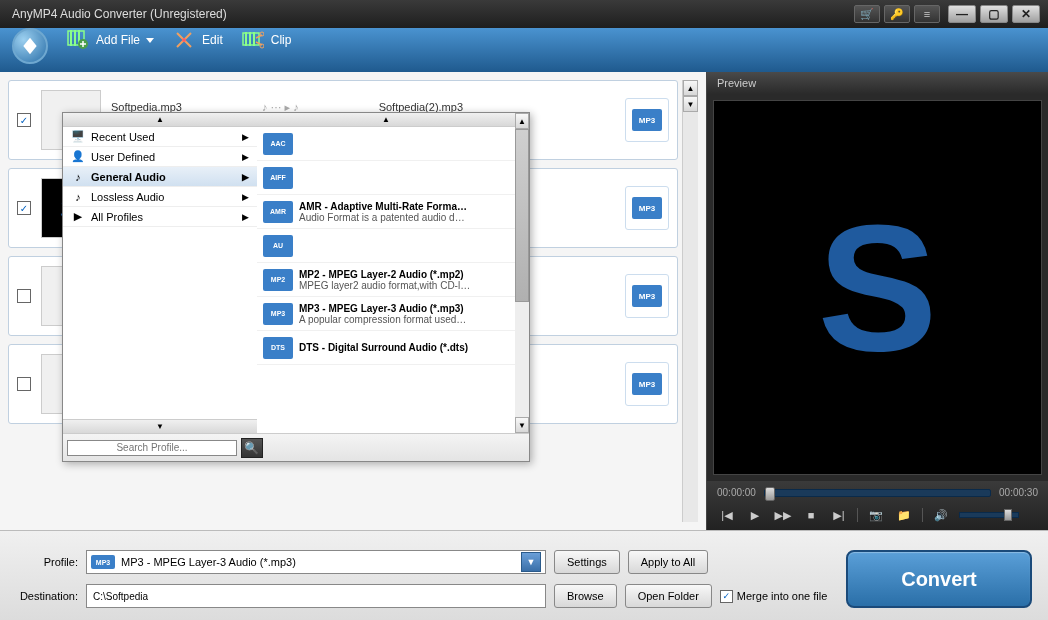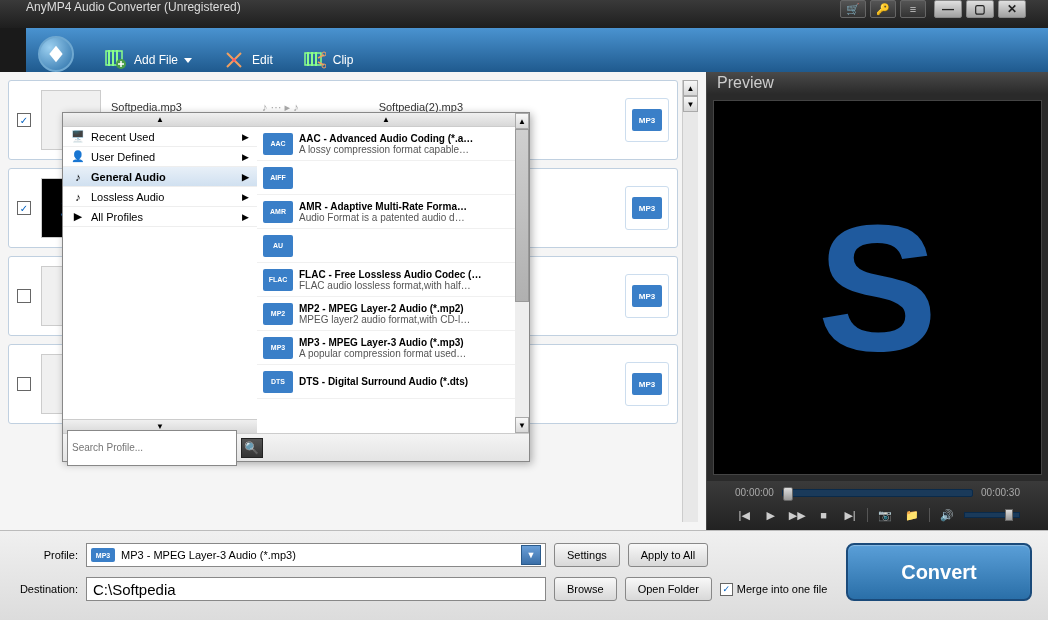--- a/index.html
+++ b/index.html
@@ -1,26 +1,26 @@
 <!DOCTYPE html>
 <html><head>
 <meta charset="utf-8">
 <style>
 * { margin: 0; padding: 0; box-sizing: border-box; font-family: Tahoma, Arial, sans-serif; }
 body { width: 1048px; height: 620px; background: #1a1a1a; overflow: hidden; }
 
 
-.titlebar { height: 28px; background: linear-gradient(#3a3a3a, #1e1e1e); display: flex; padding: 0 22px; color: #ddd; font-size: 12px; }
+.titlebar { height: 28px; background: linear-gradient(#3a3a3a, #1e1e1e); display: flex; align-items: center; padding: 0 8px; color: #ddd; font-size: 12px; }
 .titlebar .title { flex: 1; padding-left: 4px; }
 .titlebar .tb-group { display: flex; gap: 4px; margin-left: 8px; }
 .tb-btn { width: 26px; height: 18px; background: linear-gradient(#555,#333); border: 1px solid #666; border-radius: 2px; display: flex; align-items: center; justify-content: center; cursor: pointer; color: #ccc; font-size: 11px; }
 .win-btn { width: 28px; height: 18px; background: linear-gradient(#e0e0e0,#a0a0a0); border: 1px solid #888; border-radius: 2px; display: flex; align-items: center; justify-content: center; cursor: pointer; color: #222; font-weight: bold; font-size: 12px; }
 
 
-.toolbar { height: 44px; background: linear-gradient(#4a93d0, #1f5a8e); display: flex; align-items: flex-end; padding: 0 12px; gap: 30px; margin-left: 26px; }
+.toolbar { height: 44px; background: linear-gradient(#4a93d0, #1f5a8e); display: flex; align-items: flex-start; padding: 0 12px; gap: 18px; }
 .logo { width: 36px; height: 36px; border-radius: 18px; background: radial-gradient(circle at 30% 30%, #9cd0f0, #2a6fa8); border: 2px solid #6fa8d0; display: flex; align-items: center; justify-content: center; }
 .logo svg { width: 20px; height: 20px; }
 .tool-btn { display: flex; align-items: center; gap: 6px; color: #fff; font-size: 12px; cursor: pointer; }
 .tool-icon { width: 24px; height: 24px; display: flex; align-items: center; justify-content: center; }
 .caret-down { width: 0; height: 0; border-left: 4px solid transparent; border-right: 4px solid transparent; border-top: 5px solid #fff; }
 
 
 .main { height: 458px; background: #f5f5f5; display: flex; }
 .left-panel { flex: 1; padding: 8px; position: relative; overflow: hidden; }
 .right-panel { width: 342px; background: #2a2a2a; border-left: 1px solid #444; display: flex; flex-direction: column; }
@@ -54,45 +54,45 @@
 .fmt-list { flex: 1; overflow: hidden; }
 .fmt-item { height: 34px; display: flex; align-items: center; padding: 0 6px; gap: 6px; cursor: pointer; border-bottom: 1px solid #f0f0f0; }
 .fmt-icn { width: 30px; height: 22px; background: #3a7fc8; border-radius: 2px; color: #fff; font-size: 7px; font-weight: bold; display: flex; align-items: center; justify-content: center; flex-shrink: 0; }
 .fmt-txt { display: flex; flex-direction: column; font-size: 10px; overflow: hidden; }
 .fmt-title { font-weight: bold; white-space: nowrap; overflow: hidden; text-overflow: ellipsis; }
 .fmt-desc { color: #555; white-space: nowrap; overflow: hidden; text-overflow: ellipsis; }
 .fmt-scroll { width: 14px; background: #e8e8e8; display: flex; flex-direction: column; }
 .fmt-scroll .track { flex: 1; background: #eee; position: relative; }
 .fmt-scroll .thumb { position: absolute; top: 0; left: 0; right: 0; height: 60%; background: linear-gradient(#d0d0d0,#b0b0b0); border: 1px solid #999; }
 .popup-bottom { height: 28px; border-top: 1px solid #ccc; display: flex; align-items: center; padding: 0 4px; gap: 4px; background: linear-gradient(#f4f4f4,#e4e4e4); }
-.search-box { flex: 0 0 170px; height: 36px; background: #fff; border: 1px solid #888; padding: 0 4px; font-size: 10px; }
+.search-box { flex: 0 0 170px; height: 16px; background: #fff; border: 1px solid #888; padding: 0 4px; font-size: 10px; text-align: center; }
 .search-btn { width: 22px; height: 20px; background: linear-gradient(#555,#333); border: 1px solid #222; color: #fff; display: flex; align-items: center; justify-content: center; font-size: 12px; cursor: pointer; }
 
 
-.preview-header { height: 22px; background: linear-gradient(#4a4a4a,#2a2a2a); color: #ccc; font-size: 16px; padding: 0 10px; display: flex; align-items: center; }
+.preview-header { height: 22px; background: linear-gradient(#4a4a4a,#2a2a2a); color: #ccc; font-size: 11px; padding: 0 10px; display: flex; align-items: center; }
 .preview-video { flex: 1; background: #000; display: flex; align-items: center; justify-content: center; margin: 6px; border: 1px solid #444; }
 .s-logo { font-size: 180px; color: #1f5a9e; font-weight: bold; font-family: Arial; line-height: 0.8; }
-.playback { padding: 6px 28px; background: linear-gradient(#3a3a3a,#222); }
+.playback { padding: 6px 10px; background: linear-gradient(#3a3a3a,#222); }
 .time-row { display: flex; align-items: center; gap: 8px; color: #aaa; font-size: 10px; }
 .seek-track { flex: 1; height: 8px; background: #1a3a5a; border: 1px solid #0a2a4a; border-radius: 2px; position: relative; }
 .seek-track .knob { position: absolute; left: 0; top: -3px; width: 10px; height: 14px; background: linear-gradient(#ddd,#999); border: 1px solid #666; border-radius: 2px; }
 .ctrl-row { display: flex; align-items: center; gap: 8px; margin-top: 8px; }
 .ctrl-btn { width: 20px; height: 18px; color: #ccc; display: flex; align-items: center; justify-content: center; cursor: pointer; font-size: 11px; }
 .ctrl-sep { width: 1px; height: 14px; background: #555; }
 .vol-track { width: 60px; height: 6px; background: #1a3a5a; border: 1px solid #0a2a4a; position: relative; }
 .vol-track .knob { position: absolute; right: 6px; top: -4px; width: 8px; height: 12px; background: linear-gradient(#ddd,#999); border: 1px solid #666; }
 
 
-.bottom { height: 90px; background: linear-gradient(#f0f0f0,#dcdcdc); border-top: 1px solid #bbb; padding: 12px 16px; display: flex; gap: 16px; align-items: flex-start; }
+.bottom { height: 90px; background: linear-gradient(#f0f0f0,#dcdcdc); border-top: 1px solid #bbb; padding: 12px 16px; display: flex; gap: 16px; align-items: flex-end; }
 .bottom-left { flex: 1; display: flex; flex-direction: column; gap: 10px; }
 .row { display: flex; align-items: center; gap: 8px; font-size: 11px; }
 .row-label { width: 62px; text-align: right; }
 .profile-select { flex: 0 0 460px; height: 24px; background: #fff; border: 1px solid #888; display: flex; align-items: center; padding: 0 4px; gap: 6px; cursor: pointer; }
 .profile-select .dd-btn { width: 20px; height: 20px; background: linear-gradient(#6a9fd8,#3a6fa8); border: 1px solid #2a5a8a; margin-left: auto; display: flex; align-items: center; justify-content: center; color: #fff; font-size: 9px; }
-.dest-input { flex: 0 0 460px; height: 24px; background: #fff; border: 1px solid #888; padding: 0 6px; font-size: 15px; }
+.dest-input { flex: 0 0 460px; height: 24px; background: #fff; border: 1px solid #888; padding: 0 6px; font-size: 10px; }
 .sm-btn { height: 24px; padding: 0 12px; background: linear-gradient(#f8f8f8,#d8d8d8); border: 1px solid #888; border-radius: 3px; cursor: pointer; font-size: 11px; display: flex; align-items: center; }
 .merge-cb { display: flex; align-items: center; gap: 4px; font-size: 11px; }
 .merge-cb .cb { width: 13px; height: 13px; border: 1px solid #666; background: #fff; display: flex; align-items: center; justify-content: center; font-size: 9px; color: #0060c0; }
 .convert-btn { width: 186px; height: 58px; background: linear-gradient(#5a9fd8, #2a6fa8); border: 2px solid #1a4a7a; border-radius: 8px; color: #fff; font-size: 20px; font-weight: bold; display: flex; align-items: center; justify-content: center; cursor: pointer; box-shadow: inset 0 1px 1px rgba(255,255,255,0.3); }
 </style>
 </head>
 <body>
 
 <div class="titlebar">
   <span class="title">AnyMP4 Audio Converter (Unregistered)</span>
@@ -252,44 +252,33 @@
             </div>
           <div class="chev-bar" style="margin-top:auto;border-top:1px solid #ccc;border-bottom:none;">▼</div>
         </div>
         <div class="popup-right">
           <div class="chev-bar" style="position:absolute;"></div>
           <div style="display:flex;flex-direction:column;flex:1;min-width:0;">
             <div class="chev-bar">▲</div>
             <div class="fmt-list" id="fmt-list">
                 <div class="fmt-item">
                   <div class="fmt-icn">AAC</div>
-                  <div class="fmt-txt">
-                    <div class="fmt-title">AAC - Advanced Audio Coding (*.a…</div>
-                    <div class="fmt-desc">A lossy compression format capable…</div>
-                  </div>
                 </div>
                 <div class="fmt-item">
                   <div class="fmt-icn">AIFF</div>
                 </div>
                 <div class="fmt-item">
                   <div class="fmt-icn">AMR</div>
                   <div class="fmt-txt">
                     <div class="fmt-title">AMR - Adaptive Multi-Rate Forma…</div>
                     <div class="fmt-desc">Audio Format is a patented audio d…</div>
                   </div>
                 </div>
                 <div class="fmt-item">
                   <div class="fmt-icn">AU</div>
-                </div>
-                <div class="fmt-item">
-                  <div class="fmt-icn">FLAC</div>
-                  <div class="fmt-txt">
-                    <div class="fmt-title">FLAC - Free Lossless Audio Codec (…</div>
-                    <div class="fmt-desc">FLAC audio lossless format,with half…</div>
-                  </div>
                 </div>
                 <div class="fmt-item">
                   <div class="fmt-icn">MP2</div>
                   <div class="fmt-txt">
                     <div class="fmt-title">MP2 - MPEG Layer-2 Audio (*.mp2)</div>
                     <div class="fmt-desc">MPEG layer2 audio format,with CD-l…</div>
                   </div>
                 </div>
                 <div class="fmt-item">
                   <div class="fmt-icn">MP3</div>

